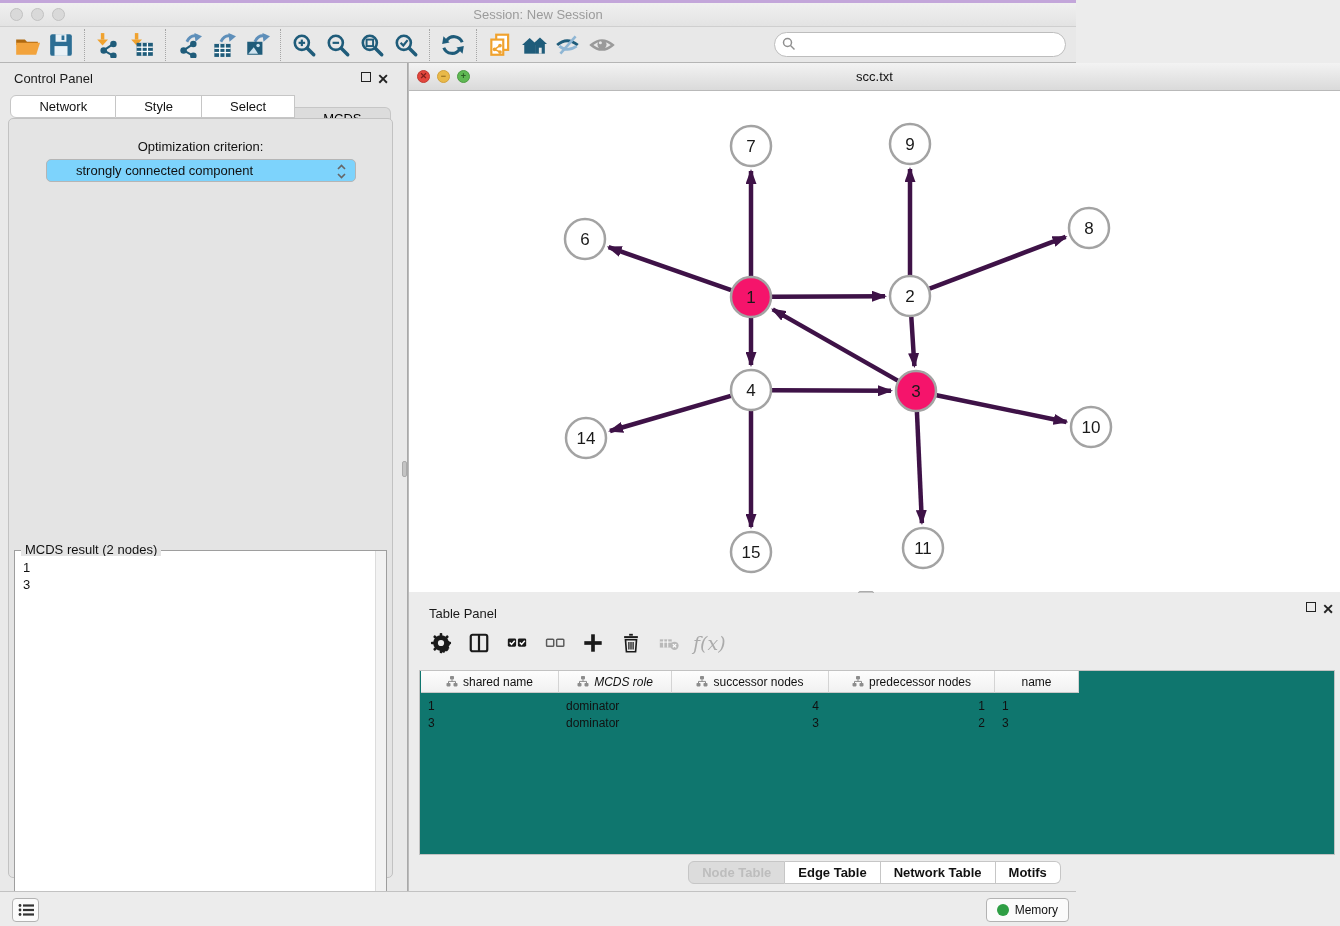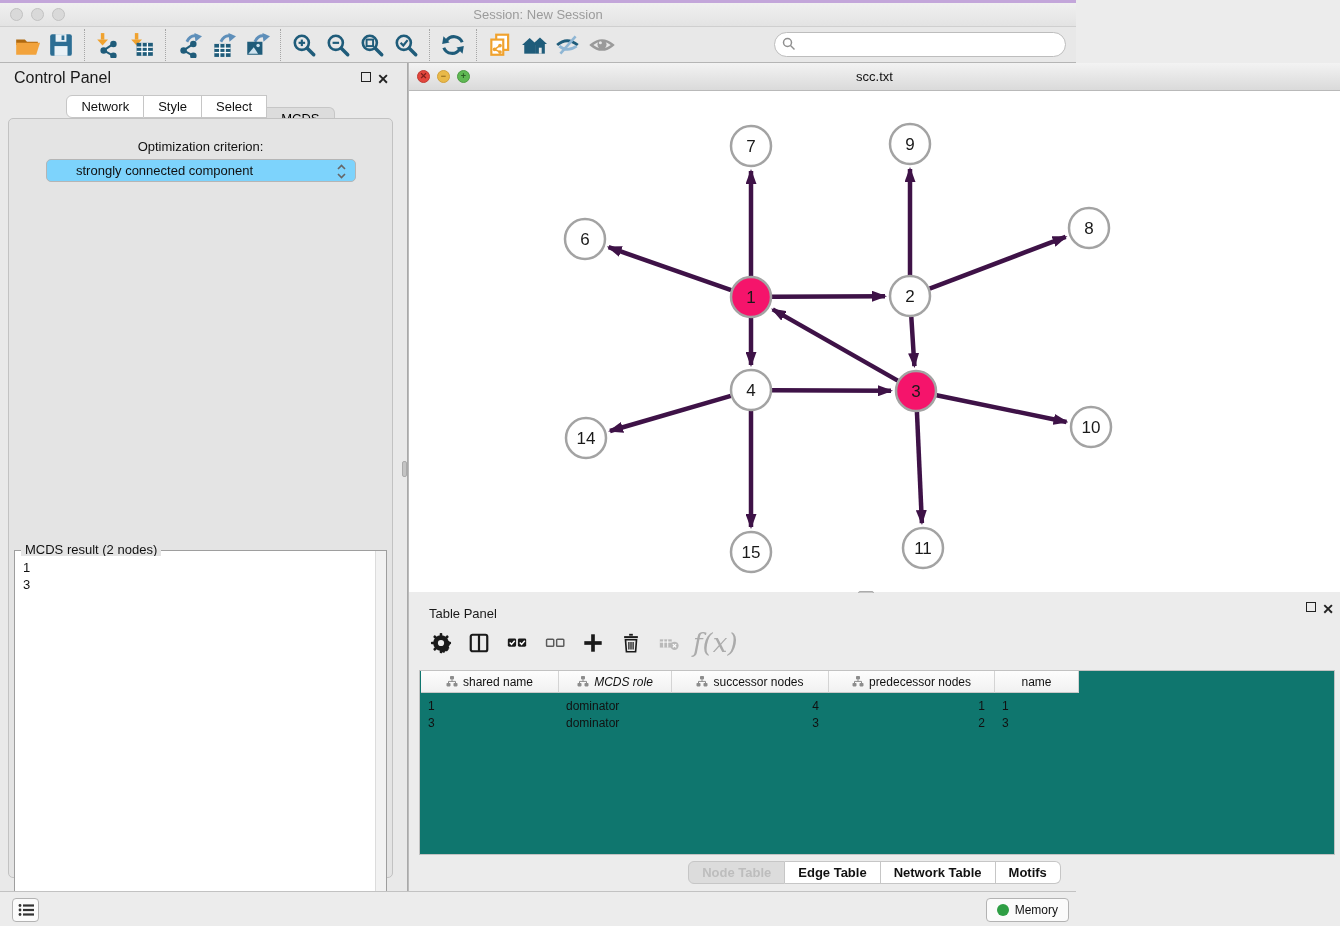--- a/index.html
+++ b/index.html
@@ -27,25 +27,25 @@
   .search-input { width:292px; height:25px; border:1px solid #BDBDBD; border-radius:13px;
     background:#fff; padding-left:26px; font-size:12px; outline:none; }
   .search-icon { position:absolute; left:8px; top:5px; }
 
   
   .main { position:absolute; left:0; top:63px; width:1340px; height:828px; }
 
   
   .control-panel { position:absolute; left:0; top:0; width:401px; height:828px; background:#E9E9E9; }
   .cp-header { position:absolute; left:0; top:0; width:100%; height:30px; display:flex; align-items:center; }
-  .cp-title { margin-left:14px; font-size:16px; color:#1A1A1A; }
+  .cp-title { margin-left:14px; font-size:13px; color:#1A1A1A; }
   .panel-ctrl { position:absolute; top:8px; font-size:12px; color:#222; }
   .float-box { width:10px; height:10px; border:1.5px solid #222; }
   .tabs-row { position:absolute; left:0; top:32px; width:100%; display:flex; justify-content:center; }
-  .tab { height:23px; line-height:21px; padding:0 14px; font-size:13px; background:#fff;
+  .tab { height:23px; line-height:21px; padding:0 28px; font-size:13px; background:#fff;
     border:1px solid #C6C6C6; border-left:none; color:#111; cursor:default; }
   .tab:first-child { border-left:1px solid #C6C6C6; border-radius:6px 0 0 6px; }
   .tab:last-child { border-radius:0 6px 6px 0; }
   .tab.active { background:#DCDCDC; color:#000000;margin-top:12px; }
   .cp-body { position:absolute; left:8px; top:55px; width:385px; height:760px;
     background:#E4E4E4; border:1px solid #C2C2C2; border-radius:5px; }
   .opt-label { position:absolute; left:0; width:100%; top:20px; text-align:center; font-size:13px; color:#111; }
   .dropdown { position:absolute; left:37px; top:40px; width:310px; height:23px; background:#7dd3fc;
     border:1px solid #B5B5B5; border-radius:5px; font-size:13px; color:#111;
     display:flex; align-items:center; padding-left:29px; }
@@ -83,21 +83,21 @@
   .h-handle { position:absolute; left:449px; bottom:-3px; width:16px; height:5px; background:#C6C6C6;
     border:1px solid #ACACAC; border-radius:2px; }
 
   
   .table-panel { position:absolute; left:0; top:530px; width:932px; height:298px; background:#ECECEC;
     border-left:1px solid #BBB; }
   .tp-header { position:absolute; left:6px; top:0; width:100%; height:28px; display:flex; align-items:flex-end; }
   .tp-title { margin-left:14px; font-size:13px; color:#1A1A1A; }
   .tp-toolbar { position:absolute; left:18px; top:30px; height:40px; display:flex; align-items:center; gap:10px; }
   .tp-btn { width:28px; height:28px; display:flex; align-items:center; justify-content:center; }
-  .fx-label { font-family:"DejaVu Serif", serif; font-style:italic; font-size:26px; color:#ABABAB; }
+  .fx-label { font-family:"DejaVu Serif", serif; font-style:italic; font-size:19px; color:#ABABAB; }
   .table-area { position:absolute; left:10px; top:77px; width:916px; height:185px;
     background:#0f766e; border:1px solid #C2C2C2;text-align:center; }
   .th-cell { position:absolute; top:0; height:22px; background:linear-gradient(#FDFDFD,#F1F1F1);
     border-right:1px solid #D4D4D4; border-bottom:1px solid #C9C9C9;
     font-size:12px; color:#111; display:flex; align-items:center; justify-content:center; gap:5px; }
   .td-cell { position:absolute; height:17px; font-size:12px; color:#111; display:flex; align-items:center; }
   .tp-tabs { position:absolute; left:0; top:268px; width:100%; display:flex; justify-content:center; }
   .tp-tab { height:23px; line-height:21px; padding:0 13px; font-size:13px; font-weight:bold; background:#fff;
     border:1px solid #C6C6C6; border-left:none; color:#111; }
   .tp-tab:first-child { border-left:1px solid #C6C6C6; border-radius:6px 0 0 6px; }

